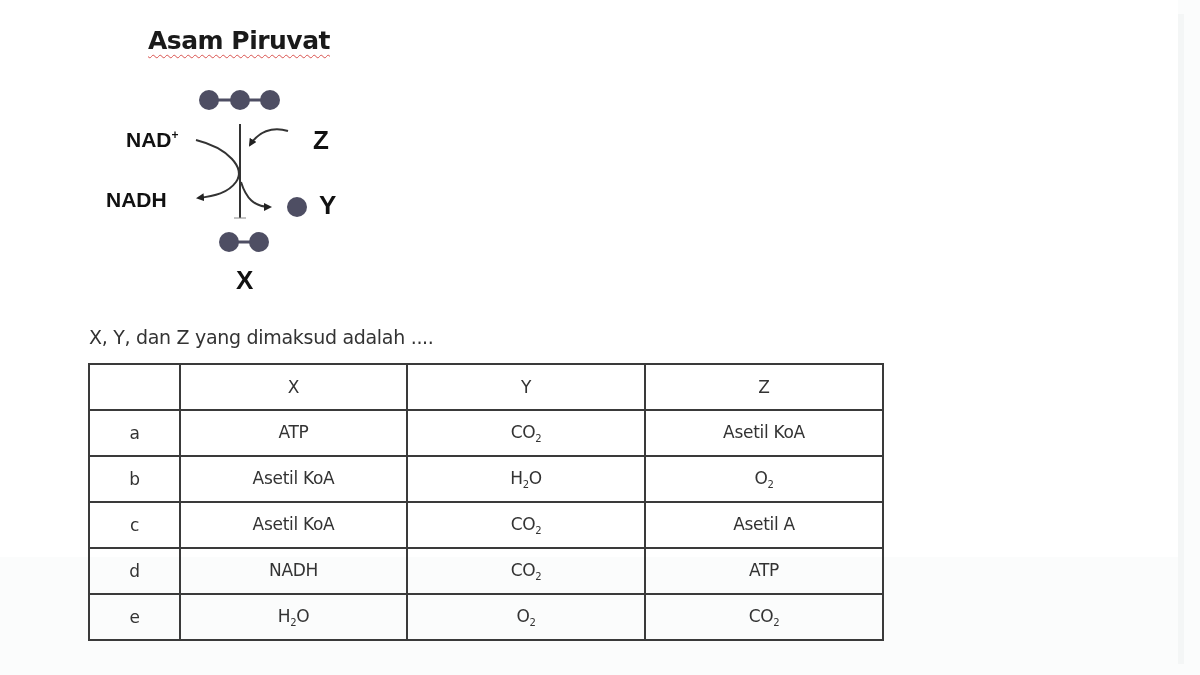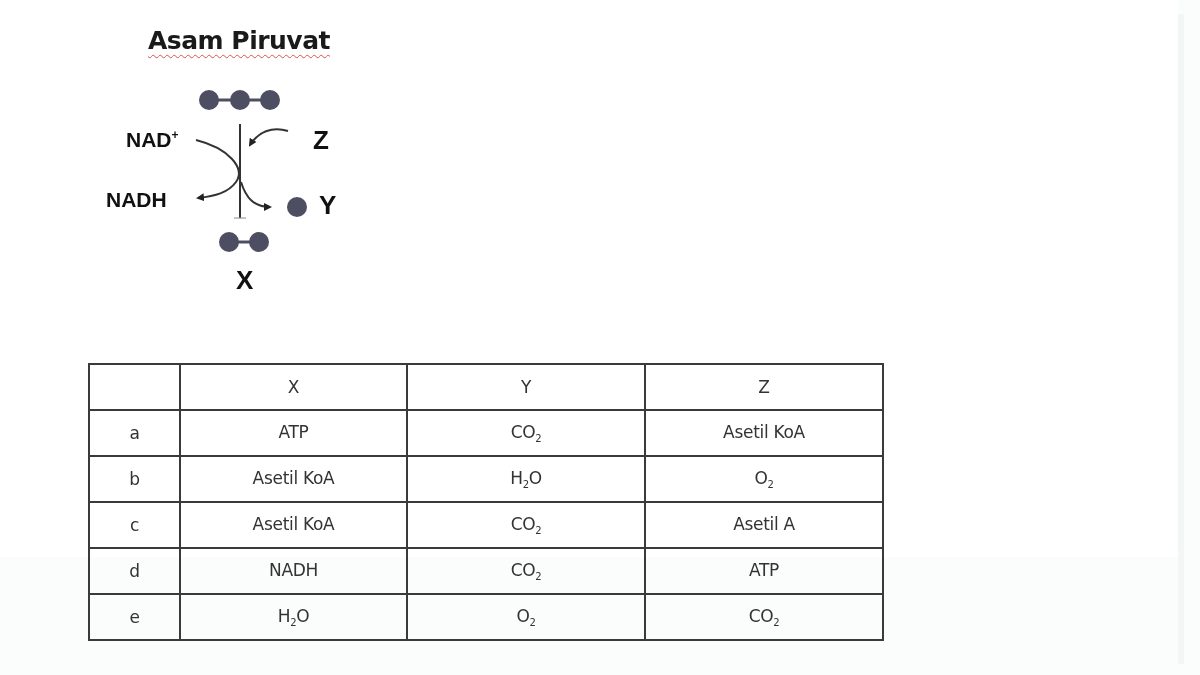--- a/index.html
+++ b/index.html
@@ -133,20 +133,21 @@
       <circle cx="259" cy="242" r="10" fill="#4e4e63"></circle>
     </g>
   </svg>
 
   <div class="lbl lbl-nadplus"><span>NAD</span><sup>+</sup></div>
   <div class="lbl lbl-nadh">NADH</div>
   <div class="lbl lbl-z">Z</div>
   <div class="lbl lbl-y">Y</div>
   <div class="lbl lbl-x">X</div>
 
+  <div class="question">X, Y, dan Z yang dimaksud adalah ....</div>
 
   <table class="options">
     <tbody>
         <tr>
       <th class="c0"></th>
       <th class="c1">X</th>
       <th class="c2">Y</th>
       <th class="c3">Z</th>
     </tr>
 

